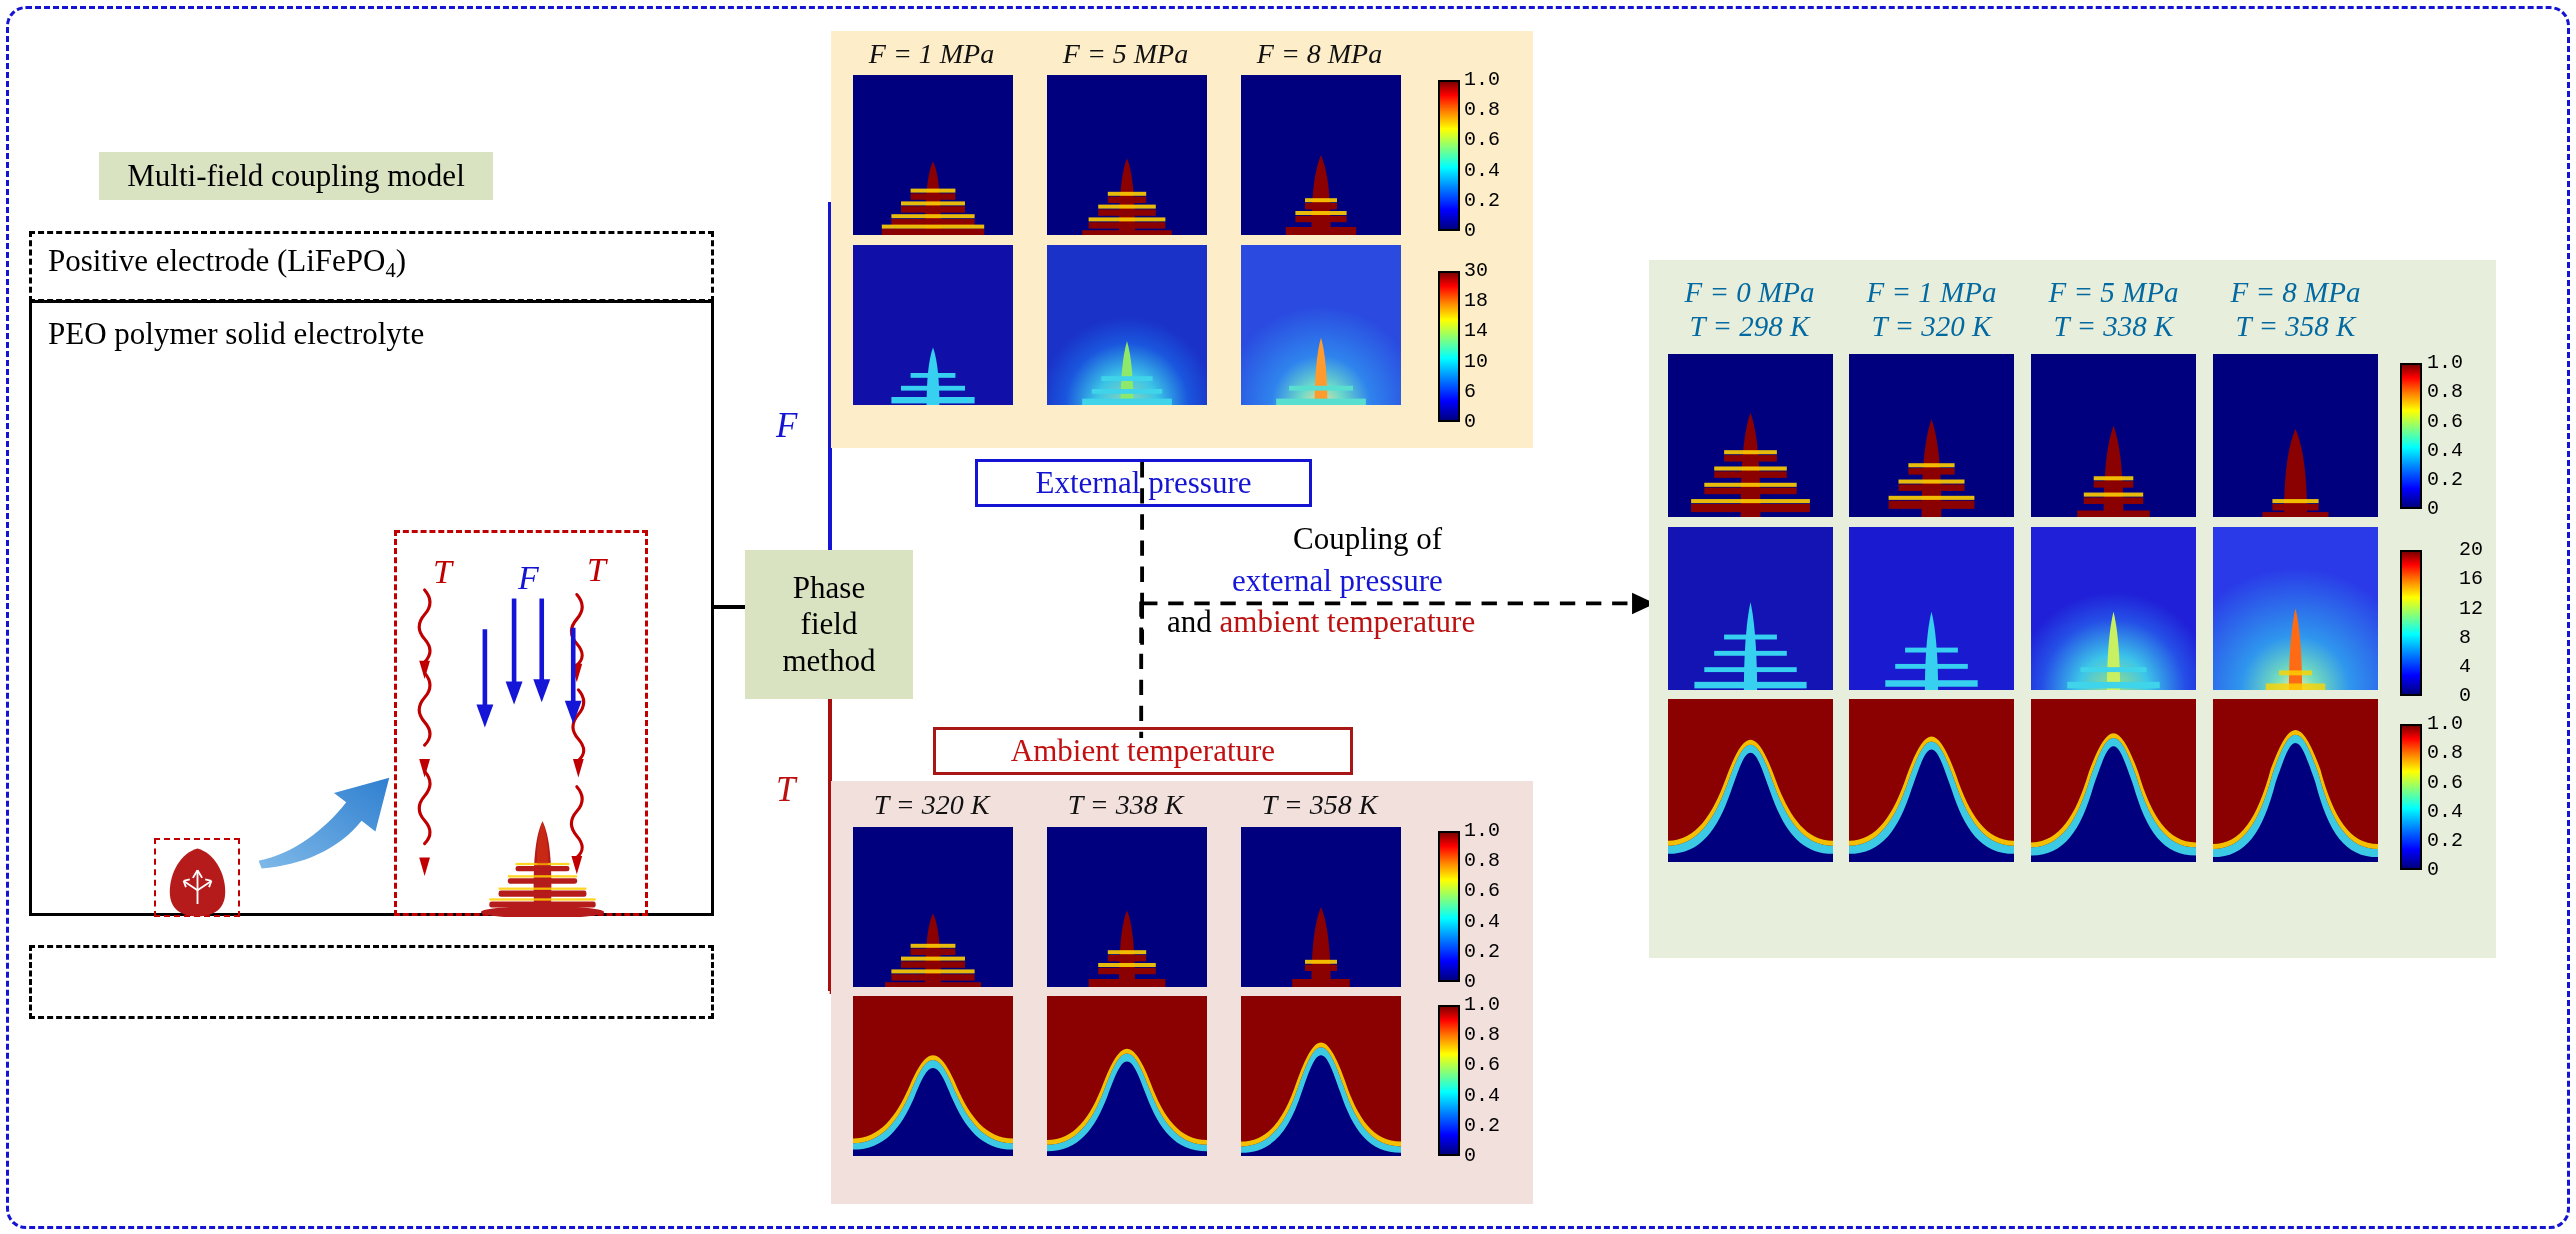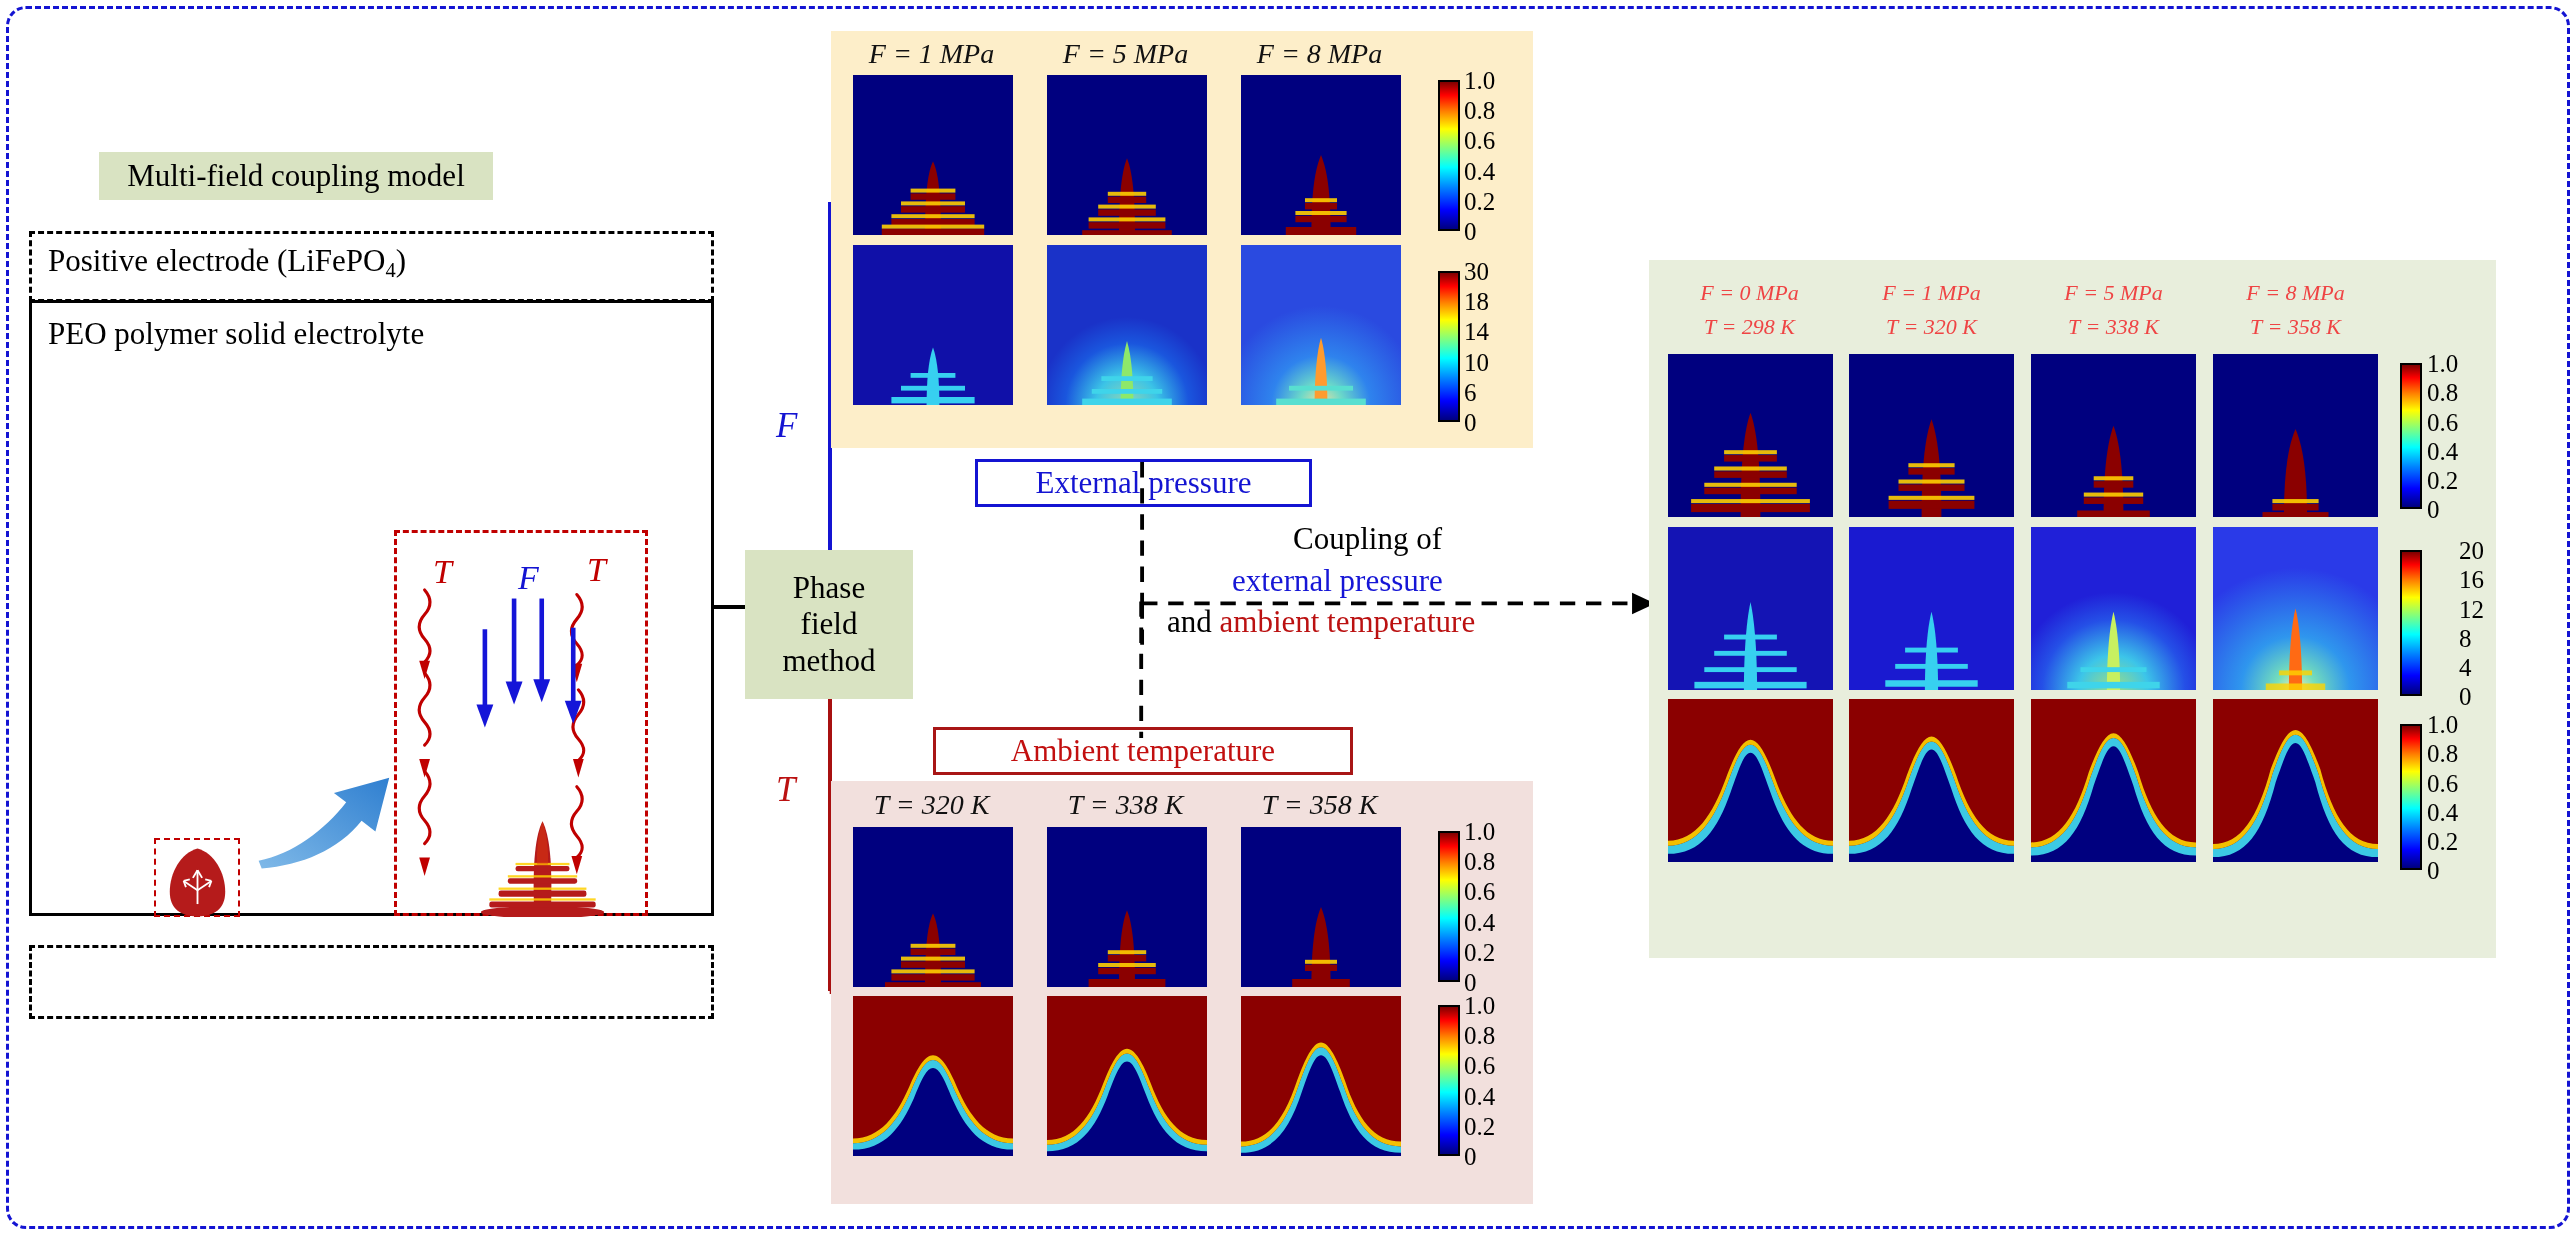--- a/index.html
+++ b/index.html
@@ -31,29 +31,29 @@
   .zoombox{border:3.1px dashed #c00000;background:transparent;}
   .smallbox{border:2.3px dashed #c00000;background:transparent;}
   .hline{background:#000;}
 
   
   .panel-cream{background:#fdeec9;}
   .panel-pink{background:#f2e0dd;}
   .panel-sage{background:#e8eedc;}
 
   .hdr{font-size:28px;color:#111;}
-  .hdr-sm{font-size:22px;color:#ef4444;}
+  .hdr-sm{font-size:29px;color:#0369a1;}
 
   .cbar{
     border:2.3px solid #000;box-sizing:border-box;
     background:linear-gradient(to top,
       #00007f 0%, #0000ff 13%, #0080ff 28%, #00ffff 42%,
       #7fff7f 55%, #ffff00 68%, #ff8000 80%, #ff0000 91%, #7f0000 100%);
   }
-  .cbar-ticks{font-size:25px;color:#000;line-height:1;}
+  .cbar-ticks{font-size:20px;color:#000;line-height:1;font-family:Liberation Mono, monospace;}
   .cbar-ticks span{position:absolute;left:0;transform:translateY(-50%);white-space:nowrap;}
 
   .boxed-blue{
     border:3.1px solid #1414d2;color:#1414d2;background:#fff;
     font-size:31px;padding:3.1px 12.3px;
   }
   .boxed-red{
     border:3.1px solid #a81616;color:#c20f0f;background:#fff;
     font-size:31px;padding:3.1px 12.3px;
   }

